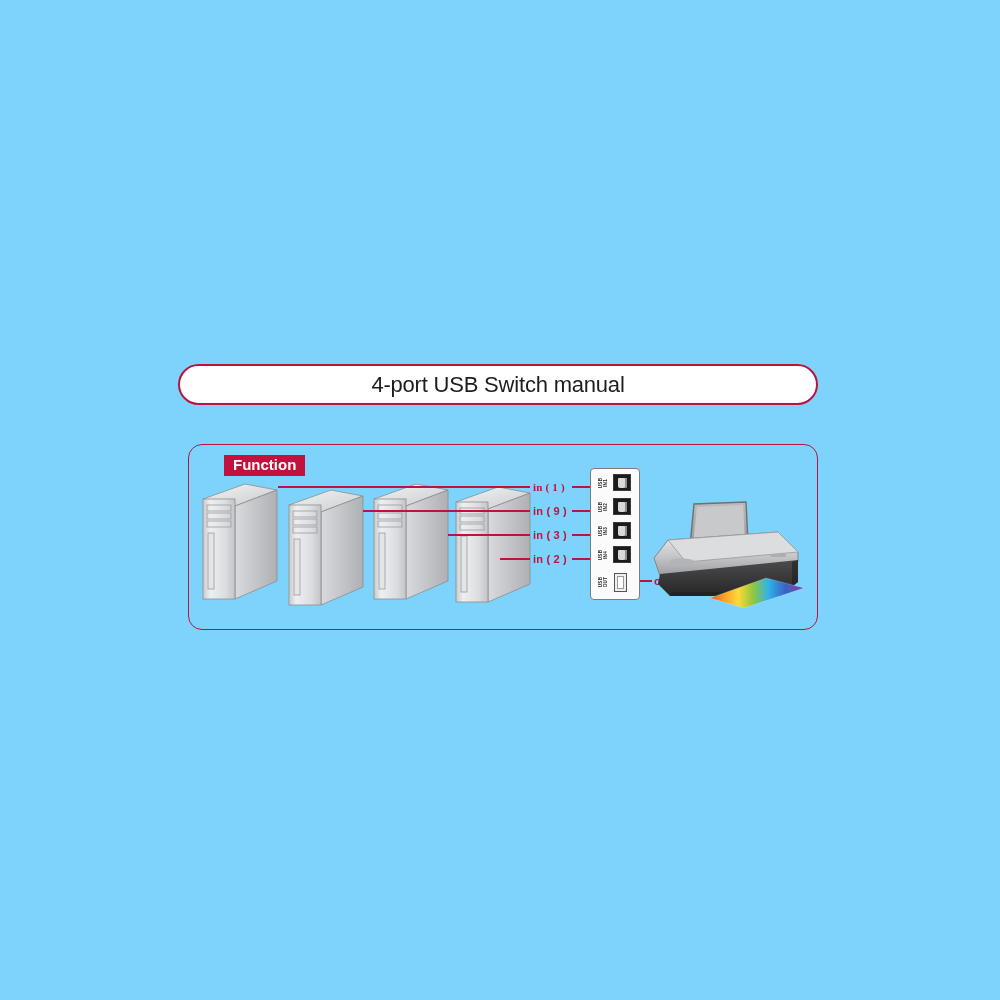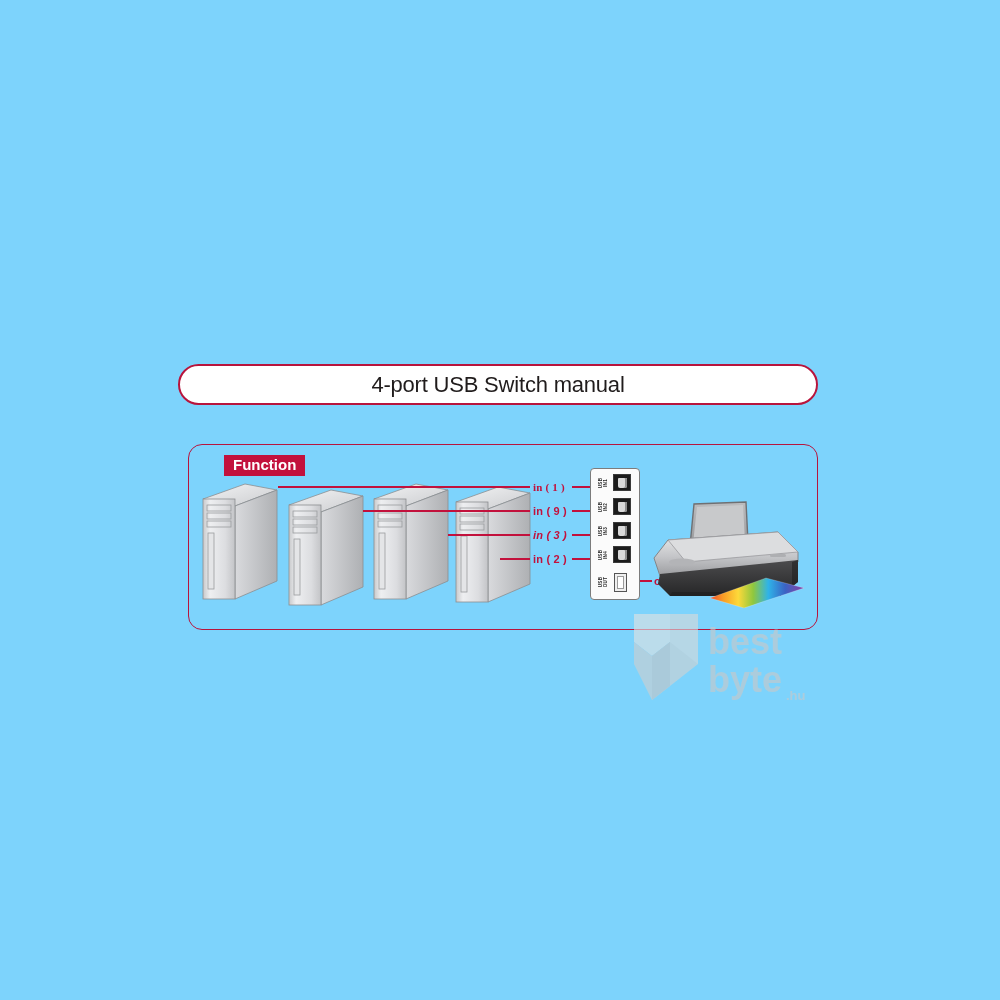--- a/index.html
+++ b/index.html
@@ -273,21 +273,21 @@
 
   <div class="conn-line" style="left:278px; top:486px; width:252px;"></div>
   <div class="conn-label" style="left:533px; top:481px;font-family:Liberation Serif, serif;">in ( 1 )</div>
   <div class="conn-line" style="left:572px; top:486px; width:20px;"></div>
 
   <div class="conn-line" style="left:363px; top:510px; width:167px;"></div>
   <div class="conn-label" style="left:533px; top:505px;">in ( 9 )</div>
   <div class="conn-line" style="left:572px; top:510px; width:20px;"></div>
 
   <div class="conn-line" style="left:448px; top:534px; width:82px;"></div>
-  <div class="conn-label" style="left:533px; top:529px;font-style:italic;">in ( 3 )</div>
+  <div class="conn-label" style="left:533px; top:529px;">in ( 3 )</div>
   <div class="conn-line" style="left:572px; top:534px; width:20px;"></div>
 
   <div class="conn-line" style="left:500px; top:558px; width:30px;"></div>
   <div class="conn-label" style="left:533px; top:553px;">in ( 2 )</div>
   <div class="conn-line" style="left:572px; top:558px; width:20px;"></div>
 
   <div class="conn-line" style="left:638px; top:580px; width:14px;"></div>
   <div class="conn-label" style="left:654px; top:575px;">out</div>
   <div class="conn-line" style="left:674px; top:580px; width:22px;"></div>
 
@@ -385,28 +385,14 @@
       <rect x="118" y="58" width="16" height="3" rx="1.5" fill="#aeafb2"></rect>
 
       <path d="M8,78 L146,64 L146,86 L128,100 L18,100 L6,88 Z" fill="url(#pbase)"></path>
       <path d="M18,100 L128,100 L146,86 L146,64 L140,66 L140,88 L124,96 L20,96 Z" fill="#1d1d1e" opacity="0.55"></path>
 
       <path d="M58,102 L114,82 L152,92 L92,112 Z" fill="url(#paper)"></path>
       <path d="M58,102 L114,82 L152,92 L92,112 Z" fill="none" stroke="#ffffff" stroke-width="0.6" opacity="0.35"></path>
     </svg>
   </div>
 
-  <div id="watermark">
-    <svg width="200" height="100" viewBox="0 0 200 100">
-
-      <polygon points="14,6 50,6 50,34 32,48 14,34" fill="#e2e2e2"></polygon>
-      <polygon points="50,6 78,6 78,56 50,78 50,34" fill="#d2d2d2"></polygon>
-      <polygon points="14,34 32,48 50,34 50,78 32,92 14,56" fill="#cfcfcf"></polygon>
-      <polygon points="50,34 78,56 78,6 50,6" fill="#dadada"></polygon>
-      <polygon points="32,48 50,34 50,78 32,92" fill="#c6c6c6"></polygon>
-
-      <text x="88" y="46" font-family="'Liberation Sans', sans-serif" font-size="36" font-weight="bold" fill="#c9c9c9">best</text>
-      <text x="88" y="84" font-family="'Liberation Sans', sans-serif" font-size="36" font-weight="bold" fill="#c9c9c9">byte</text>
-      <text x="166" y="92" font-family="'Liberation Sans', sans-serif" font-size="13" font-weight="bold" fill="#c9c9c9">.hu</text>
-    </svg>
-  </div>
 
 </div>
 
 </body></html>

